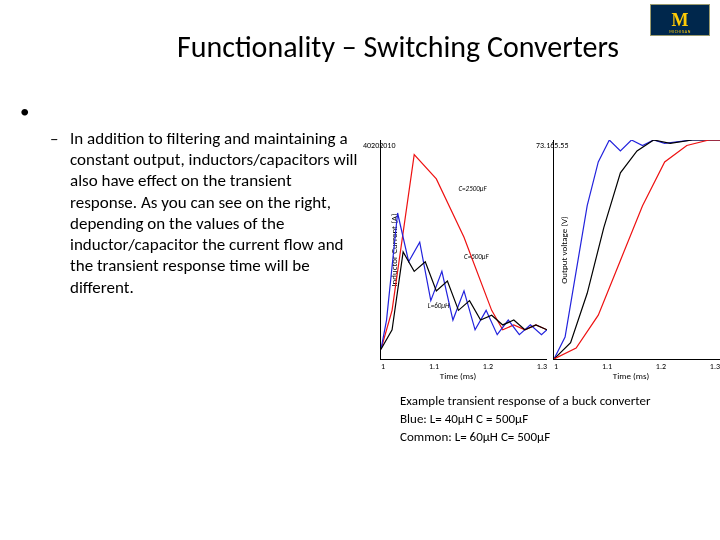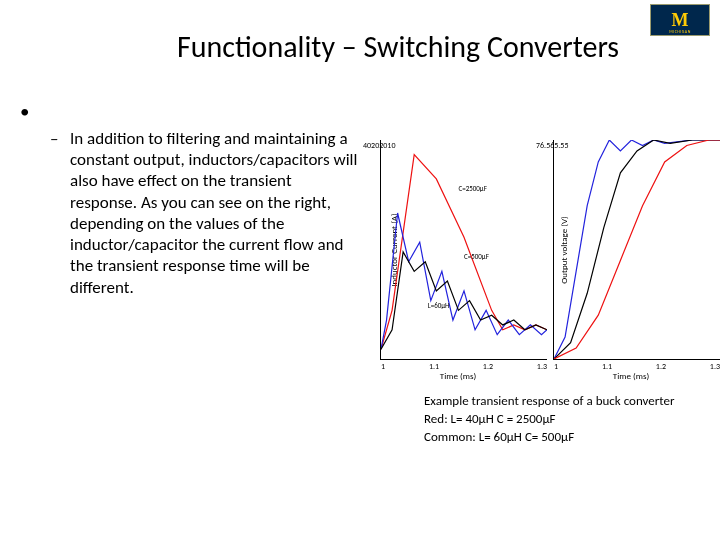--- a/index.html
+++ b/index.html
@@ -145,25 +145,26 @@
     position: absolute;
     inset: 0;
     width: 100%;
     height: 100%;
   }
   .chart-annot {
     position: absolute;
     font-size: 7px;
     color: #000;
     white-space: nowrap;
+    font-style: italic;
   }
   .caption {
     position: absolute;
     top: 392px;
-    left: 424px;
+    left: 400px;
     font-size: 13px;
     line-height: 1.4;
     color: #000;
   }
 </style>
 </head>
 <body>
 
 <div class="logo">
   <div class="shield">
@@ -209,36 +210,36 @@
   <div class="chart-annot" style="left: 46.6667%; top: 20%;">C=2500μF</div>
       <div class="chart-annot" style="left: 50%; top: 46.6667%; margin-top: 10px;">C=500μF</div>
       <div class="chart-annot" style="left: 23.3333%; top: 73.3333%; padding-left: 8px;">L=60μH</div>
     </div>
 
   <div class="chart" id="chart1">
     <div class="ylabel">Output voltage (V)</div>
     <div class="xlabel">Time (ms)</div>
     <div class="ticks-y">
       <span>7</span>
-      <span>6.5</span>
+      <span>3.1</span>
       <span>6</span>
       <span>5.5</span>
       <span>5</span>
     </div>
     <div class="ticks-x">
       <span>1</span>
       <span>1.1</span>
       <span>1.2</span>
       <span>1.3</span>
     </div>
     <svg class="plot" viewBox="0 0 100 100" preserveAspectRatio="none">
         <path d="M0.00 100.00 L6.67 90.00 L13.33 60.00 L20.00 30.00 L26.67 10.00 L33.33 0.00 L40.00 5.00 L46.67 0.00 L53.33 2.50 L60.00 0.00 L66.67 1.50 L83.33 0.00 L100.00 0.00 " fill="none" stroke="#22d" stroke-width="1.2" vector-effect="non-scaling-stroke"></path>
         <path d="M0.00 100.00 L10.00 92.50 L20.00 70.00 L30.00 40.00 L40.00 15.00 L50.00 5.00 L60.00 0.00 L70.00 1.50 L83.33 0.00 L100.00 0.00 " fill="none" stroke="#000" stroke-width="1.2" vector-effect="non-scaling-stroke"></path>
         <path d="M0.00 100.00 L13.33 95.00 L26.67 80.00 L40.00 55.00 L53.33 30.00 L66.67 10.00 L80.00 2.50 L93.33 0.00 L100.00 0.00 " fill="none" stroke="#e11" stroke-width="1.2" vector-effect="non-scaling-stroke"></path>
       </svg>
   </div>
 </div>
 
 <div class="caption">
   <div>Example transient response of a buck converter</div>
-  <div>Red:  L= 40μH C = 2500μF</div>
+  <div>Blue: L= 40μH C = 500μF</div>
   <div>Common: L= 60μH C= 500μF</div>
 </div>
 
 </body></html>

